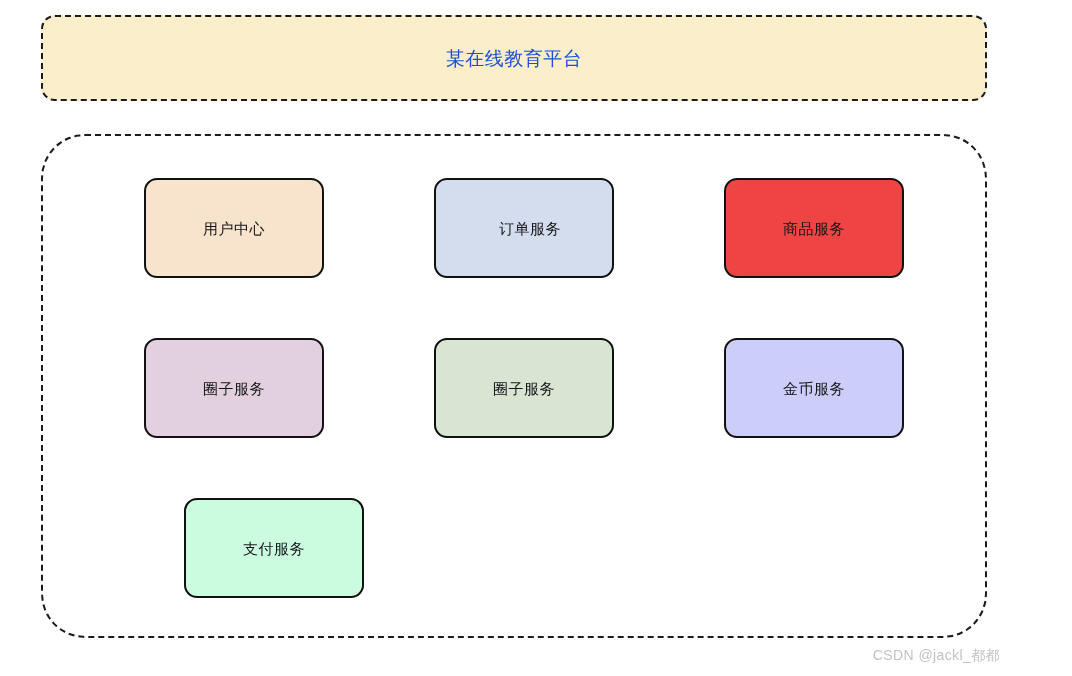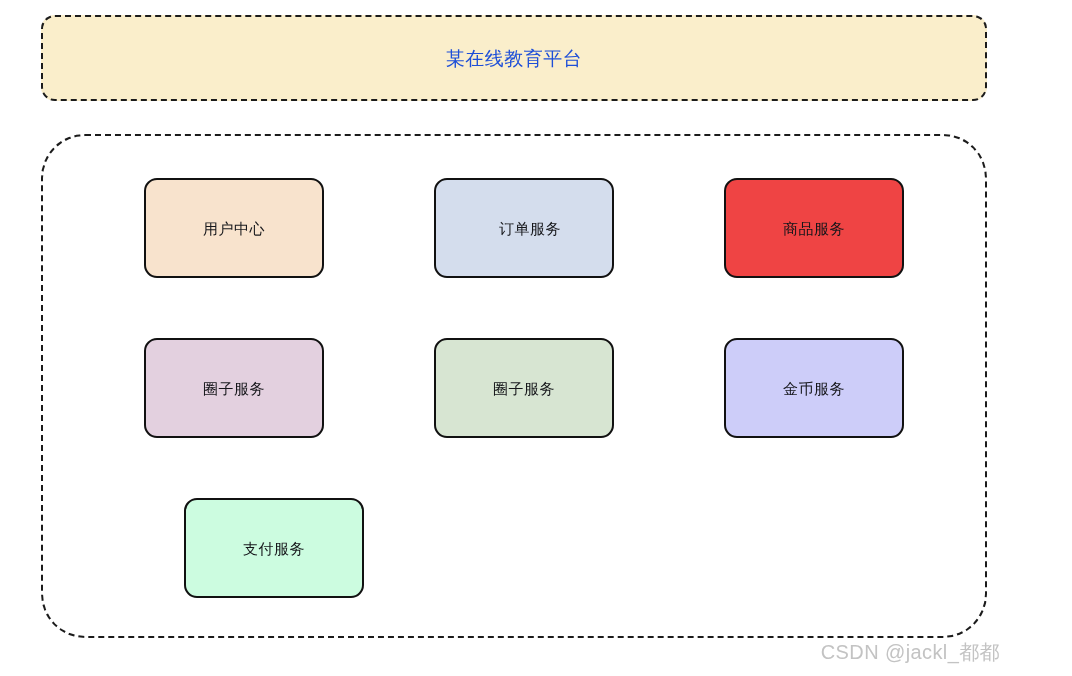--- a/index.html
+++ b/index.html
@@ -78,21 +78,21 @@
     letter-spacing: 0.5px;
     line-height: 1;
     white-space: nowrap;
   }
 
   
   #watermark {
     position: absolute;
     right: 72px;
     bottom: 14px;
-    font-size: 20px;
+    font-size: 14px;
     color: #c3c3c3;
     letter-spacing: 0.4px;
     line-height: 1;
     user-select: none;
   }
 </style>
 </head>
 <body>
 
 <div id="platform-banner" style="background: rgb(250, 238, 203); border-color: rgb(27, 27, 27);">

